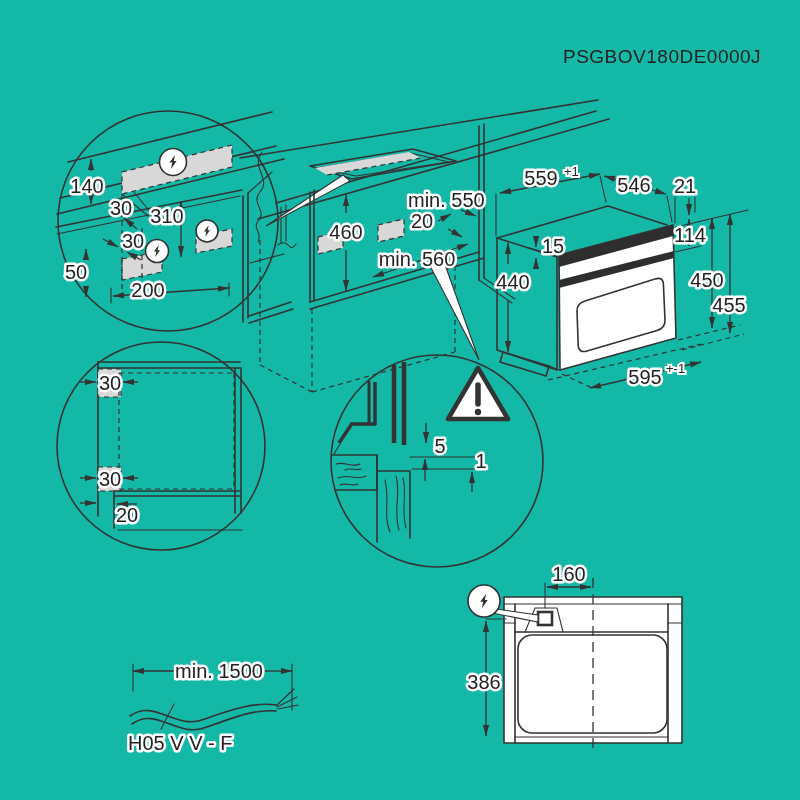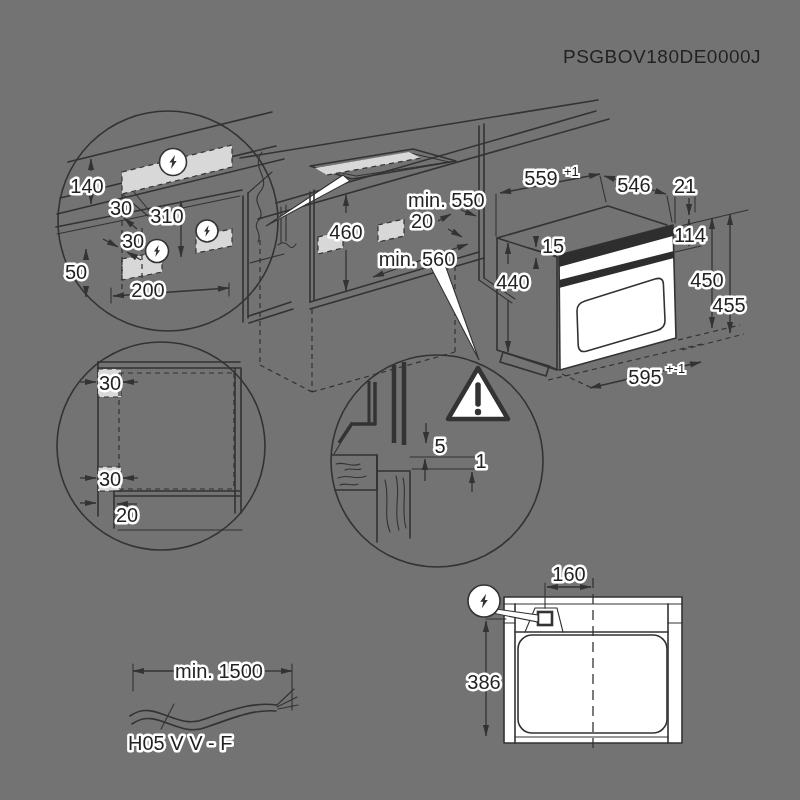--- a/index.html
+++ b/index.html
@@ -1,16 +1,16 @@
 <!DOCTYPE html>
 <html><head>
 <meta charset="utf-8">
 <style>
   html,body{margin:0;padding:0;background:#fff;}
-  #stage{width:800px;height:800px;position:relative;background:#737373;font-family:"Liberation Sans",sans-serif;}
+  #stage{width:800px;height:800px;position:relative;background:#14b8a6;font-family:"Liberation Sans",sans-serif;}
   .ln{stroke:#333;stroke-width:1.6;fill:none;stroke-linecap:round;stroke-linejoin:round;}
   .thin{stroke:#333;stroke-width:1.1;fill:none;stroke-linecap:round;}
   .dash{stroke:#333;stroke-width:1.2;fill:none;stroke-dasharray:5 4;}
   .dashl{stroke:#333;stroke-width:1.3;fill:none;stroke-dasharray:10 6;}
   .dim{stroke:#333;stroke-width:1.3;fill:none;}
   .grayf{fill:#d8d8d8;}
   .wht{fill:#fff;}
   .dimtxt{font:20px "Liberation Sans",sans-serif;fill:#222;paint-order:stroke;stroke:#fff;stroke-width:5px;stroke-linejoin:round;text-anchor:middle;}
   .suptxt{font:13px "Liberation Sans",sans-serif;fill:#222;paint-order:stroke;stroke:#fff;stroke-width:4px;}
   .titletxt{font:19px "Liberation Sans",sans-serif;fill:#222;letter-spacing:.5px;}

